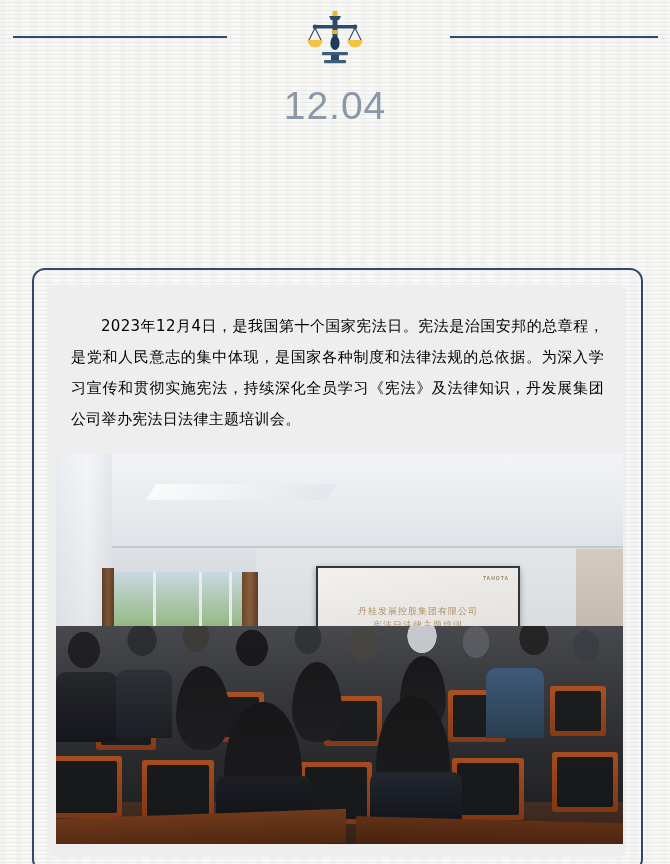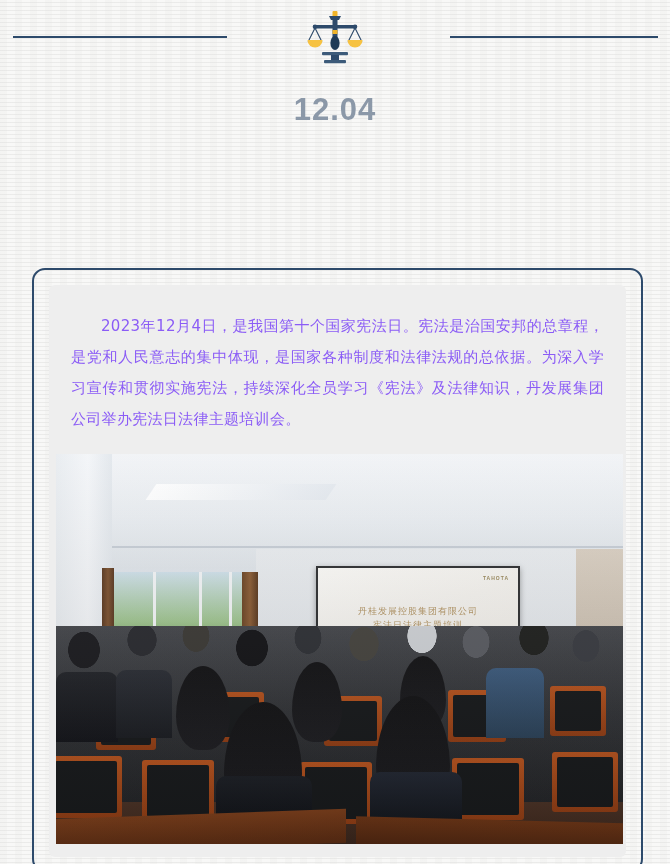--- a/index.html
+++ b/index.html
@@ -62,26 +62,26 @@
   .scales {
     position: absolute;
     left: 50%;
     top: 4px;
     transform: translateX(-50%);
     width: 60px;
     height: 56px;
   }
 
   .date {
-    font-size: 31px;
-    font-weight: bold;
+    font-size: 39px;
+    font-weight: normal;
     letter-spacing: 1px;
     color: #8b98a8;
     line-height: 1;
-    margin-top: 30px;
+    margin-top: 22px;
   }
 
   .headline {
     margin-top: 24px;
     color: #2f4e72;
     font-size: 49px;
     font-weight: bold;
     line-height: 1.27;
     letter-spacing: 5px;
     font-family: "DejaVu Sans", "Liberation Sans", sans-serif;
@@ -109,21 +109,21 @@
     right: 15px;
     bottom: 13px;
     background: #eeeeee;
     border-radius: 6px;
     overflow: hidden;
   }
 
   .paragraph {
     margin: 0;
     padding: 26px 22px 0 22px;
-    color: #8b5cf6;
+    color: #000000;
     font-size: 15px;
     line-height: 31px;
     text-align: justify;
     text-indent: 2em;
     font-family: "DejaVu Sans", "Liberation Sans", sans-serif;
     letter-spacing: 0.3px;
   }
 
   
   .photo-wrap {

